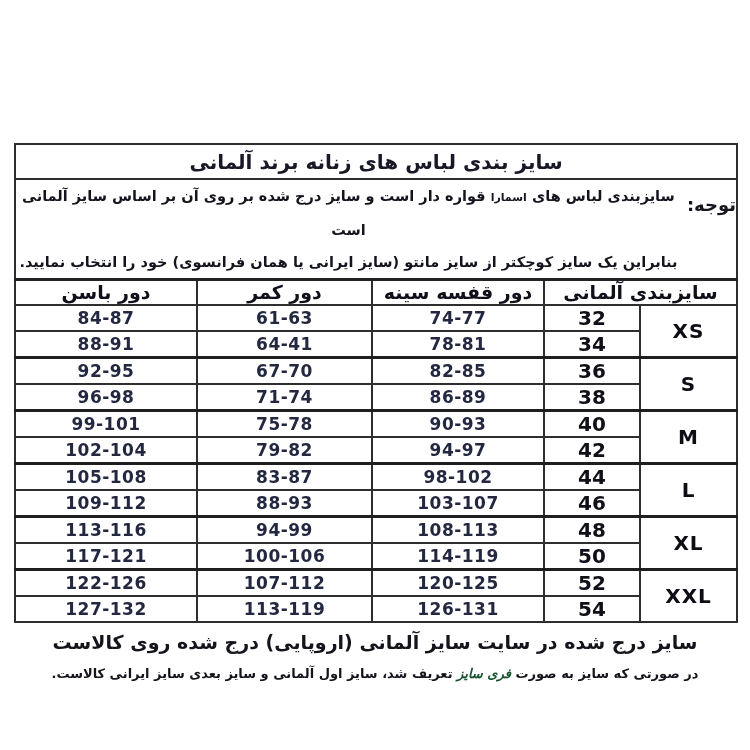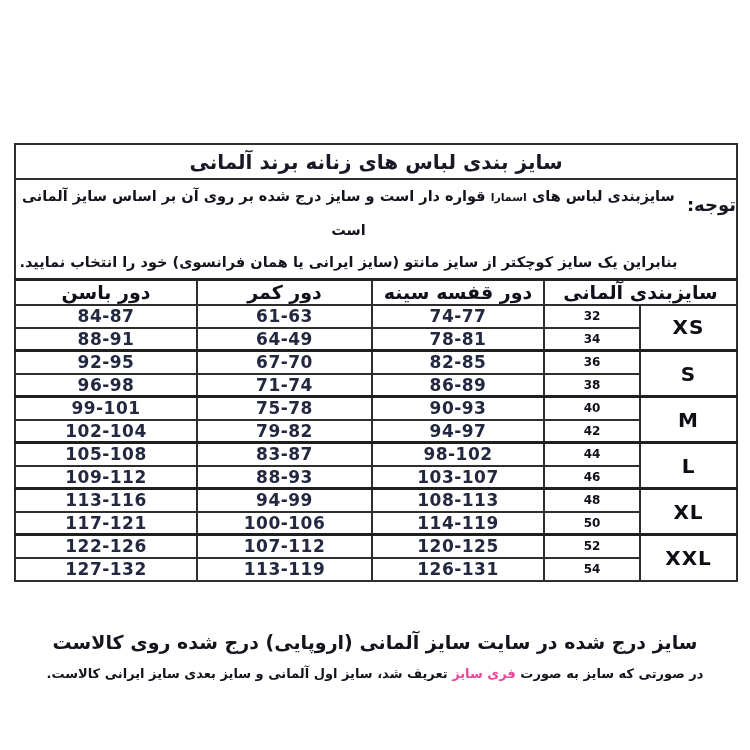--- a/index.html
+++ b/index.html
@@ -49,32 +49,32 @@
     border-top: 3px solid #232323;
     color: #10101a;
   }
   tr.data-row td { height: 23px; }
   td.num {
     font-size: 17px; font-weight: bold;
     color: #232840;
     letter-spacing: 0.5px;
     direction: ltr;
   }
-  td.german { font-size: 12px; font-weight: bold; color: #101018; margin-top: 37px; }
+  td.german { font-size: 20px; font-weight: bold; color: #101018; margin-top: 37px; }
   td.letter { font-size: 20px; font-weight: bold; color: #0d0d14; letter-spacing: 1px; }
   tr.group-start td { border-top: 3px solid #1f1f1f; }
 
   
   .footer { position: absolute; top: 631px; left: 0; width: 750px; text-align: center; }
   .f-line1 {
     font-size: 19px; font-weight: bold; color: #14141d;
     margin-bottom: 13px;
   }
   .f-line2 { font-size: 13px; font-weight: bold; color: #14141d; margin-bottom: 11px; }
-  .f-line2 .red { color: #ec4899; }
+  .f-line2 .red { color: #14532d; font-style: italic; }
   .f-line3 { font-size: 11.5px; font-weight: bold; color: #14141d; }
 </style>
 </head>
 <body>
 
 <div class="page">
 
   <table class="size-table">
     <colgroup>
       <col style="width:97px">
@@ -110,21 +110,21 @@
       <tr class="data-row">
         <td class="letter" rowspan="2">XS</td>
         <td class="german">32</td>
         <td class="num">74-77</td>
         <td class="num">61-63</td>
         <td class="num">84-87</td>
       </tr>
       <tr class="data-row">
         <td class="german">34</td>
         <td class="num">78-81</td>
-        <td class="num">64-49</td>
+        <td class="num">64-41</td>
         <td class="num">88-91</td>
       </tr>
 
       <tr class="data-row group-start">
         <td class="letter" rowspan="2">S</td>
         <td class="german">36</td>
         <td class="num">82-85</td>
         <td class="num">67-70</td>
         <td class="num">92-95</td>
       </tr>

